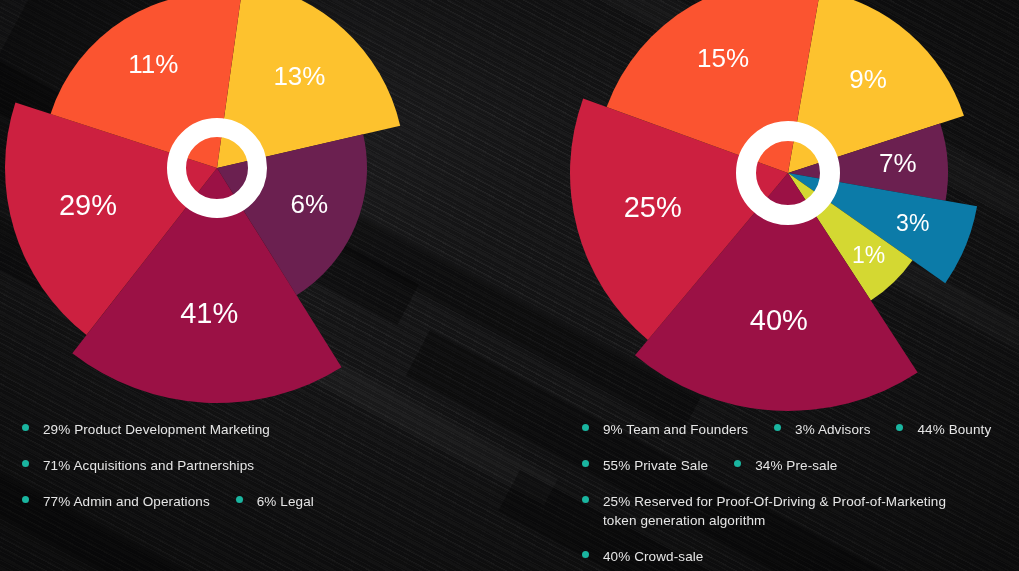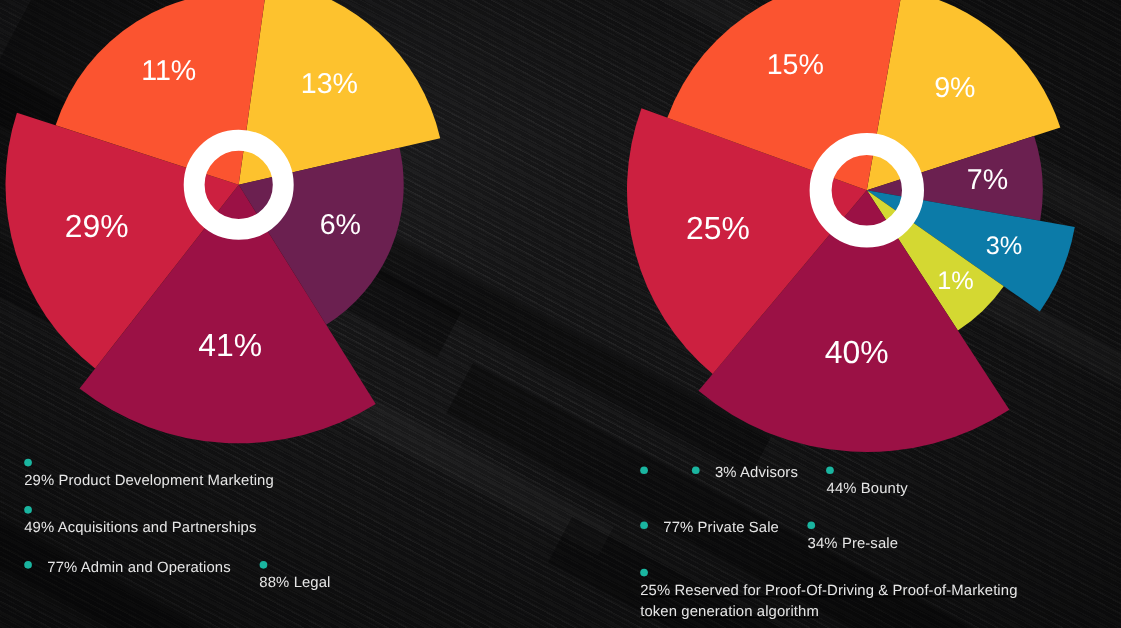--- a/index.html
+++ b/index.html
@@ -61,37 +61,37 @@
   .legend-row{
     display:flex;align-items:baseline;
     margin-bottom:17px;
     flex-wrap:wrap;
   }
   .legend-item{
     display:flex;align-items:baseline;
     margin-right:26px;
     white-space:nowrap;
   }
-  .legend-item:last-child{margin-right:0;flex-direction:column;}
+  .legend-item:last-child{margin-right:0;}
   .bullet{
     width:7px;height:7px;border-radius:50%;
     background:#1ab5a0;
     margin-right:14px;
     flex:0 0 auto;
     position:relative;top:-3px;
   }
   .legend-text{
     color:#e6e6e6;
     font-size:13.5px;
     line-height:19px;
     letter-spacing:.1px;
     font-family:"Liberation Sans", sans-serif;
     white-space:normal;
   }
-  .legend-item.wrap{white-space:normal;max-width:380px;text-decoration:underline;}
+  .legend-item.wrap{white-space:normal;max-width:380px;}
   .legend-item.wrap .legend-text{white-space:normal;}
 </style>
 </head>
 <body>
 
 <div id="stage">
 
   <div class="bg-base"></div>
   <div class="bg-stripes"></div>
   <div class="bg-stripes2"></div>
@@ -171,59 +171,66 @@
   <div class="legend" id="legend-left" style="left:22px;top:420px;width:480px;">
       <div class="legend-row">
         <div class="legend-item">
           <span class="bullet" style="background: rgb(26, 181, 160);"></span>
           <span class="legend-text">29% Product Development Marketing</span>
         </div>
       </div>
       <div class="legend-row">
         <div class="legend-item">
           <span class="bullet" style="background: rgb(26, 181, 160);"></span>
-          <span class="legend-text">49% Acquisitions and Partnerships</span>
+          <span class="legend-text">71% Acquisitions and Partnerships</span>
         </div>
       </div>
       <div class="legend-row">
         <div class="legend-item">
           <span class="bullet" style="background: rgb(26, 181, 160);"></span>
           <span class="legend-text">77% Admin and Operations</span>
         </div>
         <div class="legend-item">
           <span class="bullet" style="background: rgb(26, 181, 160);"></span>
-          <span class="legend-text">88% Legal</span>
+          <span class="legend-text">6% Legal</span>
         </div>
       </div>
     </div>
   <div class="legend" id="legend-right" style="left:582px;top:420px;width:420px;">
       <div class="legend-row">
         <div class="legend-item">
           <span class="bullet" style="background: rgb(26, 181, 160);"></span>
+          <span class="legend-text">9% Team and Founders</span>
         </div>
         <div class="legend-item">
           <span class="bullet" style="background: rgb(26, 181, 160);"></span>
           <span class="legend-text">3% Advisors</span>
         </div>
         <div class="legend-item">
           <span class="bullet" style="background: rgb(26, 181, 160);"></span>
           <span class="legend-text">44% Bounty</span>
         </div>
       </div>
       <div class="legend-row">
         <div class="legend-item">
           <span class="bullet" style="background: rgb(26, 181, 160);"></span>
-          <span class="legend-text">77% Private Sale</span>
+          <span class="legend-text">55% Private Sale</span>
         </div>
         <div class="legend-item">
           <span class="bullet" style="background: rgb(26, 181, 160);"></span>
           <span class="legend-text">34% Pre-sale</span>
         </div>
       </div>
       <div class="legend-row">
         <div class="legend-item wrap">
           <span class="bullet" style="background: rgb(26, 181, 160);"></span>
           <span class="legend-text">25% Reserved for Proof-Of-Driving &amp; Proof-of-Marketing token generation algorithm</span>
         </div>
       </div>
+      <div class="legend-row">
+        <div class="legend-item">
+          <span class="bullet" style="background: rgb(26, 181, 160);"></span>
+          <span class="legend-text">40% Crowd-sale</span>
+        </div>
+      </div>
     </div>
 
 </div>
 
 </body></html>

